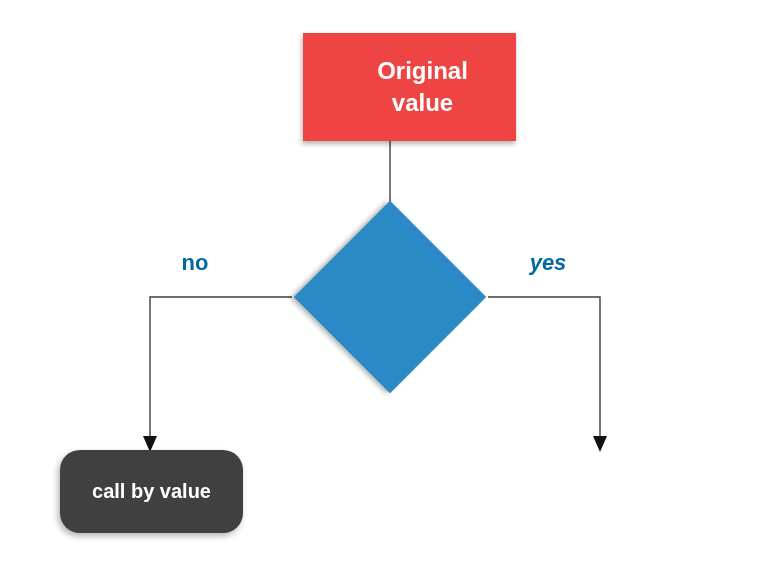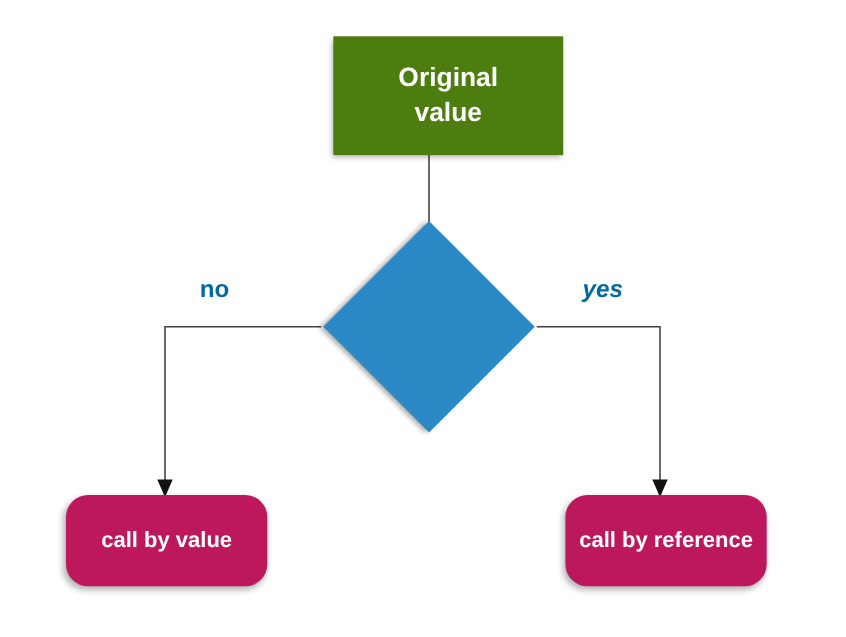--- a/index.html
+++ b/index.html
@@ -23,47 +23,48 @@
     position: absolute;
     display: flex;
     align-items: center;
     justify-content: center;
     color: #ffffff;
     font-weight: 700;
     text-align: center;
   }
   .node-start {
     left: 303px; top: 33px;
-    width: 209px; height: 108px;
-    background: #4d7c0f;
+    width: 187px; height: 108px;
+    background: #ef4444;
     font-size: 24px;
     line-height: 1.35;
     white-space: pre-line;
     box-shadow: -1px 3px 5px rgba(0,0,0,0.30);
+    padding-left: 26px;
   }
   .diamond-shape {
     position: absolute;
     left: 322px; top: 229px;
     width: 136px; height: 136px;
     background: #2b89c6;
     transform: rotate(45deg);
     box-shadow: -2px 3px 5px rgba(0,0,0,0.30);
   }
   .diamond-label {
     position: absolute;
     left: 390px; top: 297px;
     transform: translate(-50%, -50%);
     color: #ffffff;
     font-weight: 700;
     font-size: 26px;
     white-space: nowrap;
   }
   .node-result {
     width: 183px; height: 83px;
-    background: #be185d;
+    background: #404040;
     border-radius: 20px;
     font-size: 20px;
     white-space: nowrap;
     box-shadow: -2px 3px 6px rgba(0,0,0,0.30);
   }
   .node-result-left  { left: 60px;  top: 450px; }
   .node-result-right { left: 514px; top: 450px; }
   .edge-label {
     position: absolute;
     transform: translate(-50%, -50%);
@@ -95,15 +96,14 @@
 
   <div class="diamond-shape"></div>
 
 
   <div class="edge-label edge-label-no">no</div>
 
   <div class="edge-label edge-label-yes">yes</div>
 
   <div class="node node-result node-result-left">call by value</div>
 
-  <div class="node node-result node-result-right">call by reference</div>
 
 </div>
 
 </body></html>

